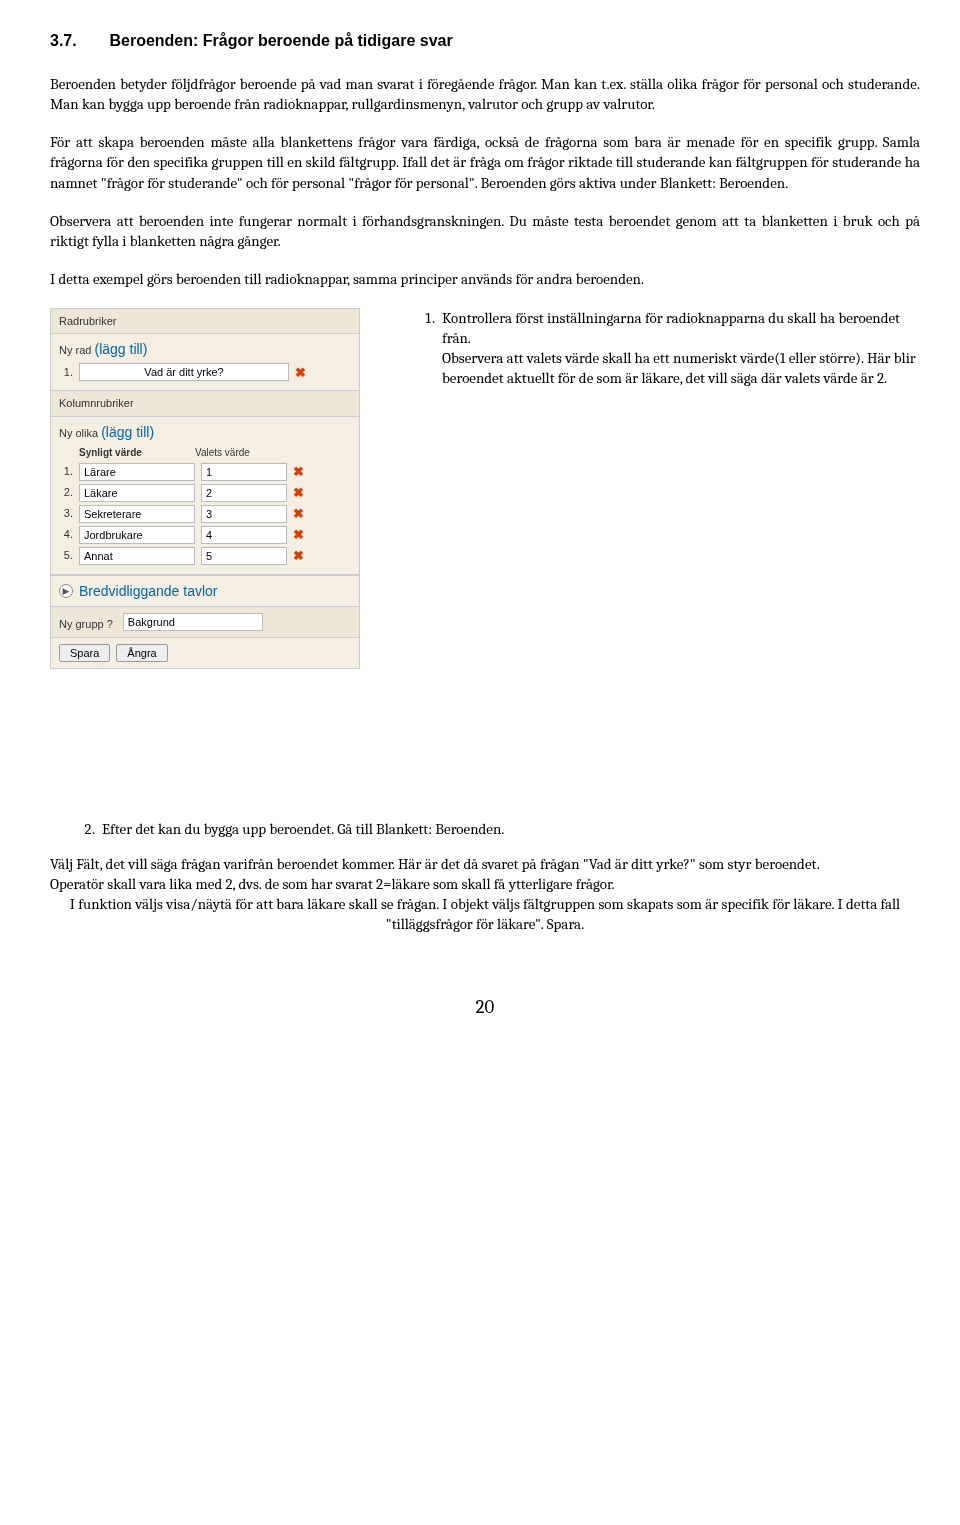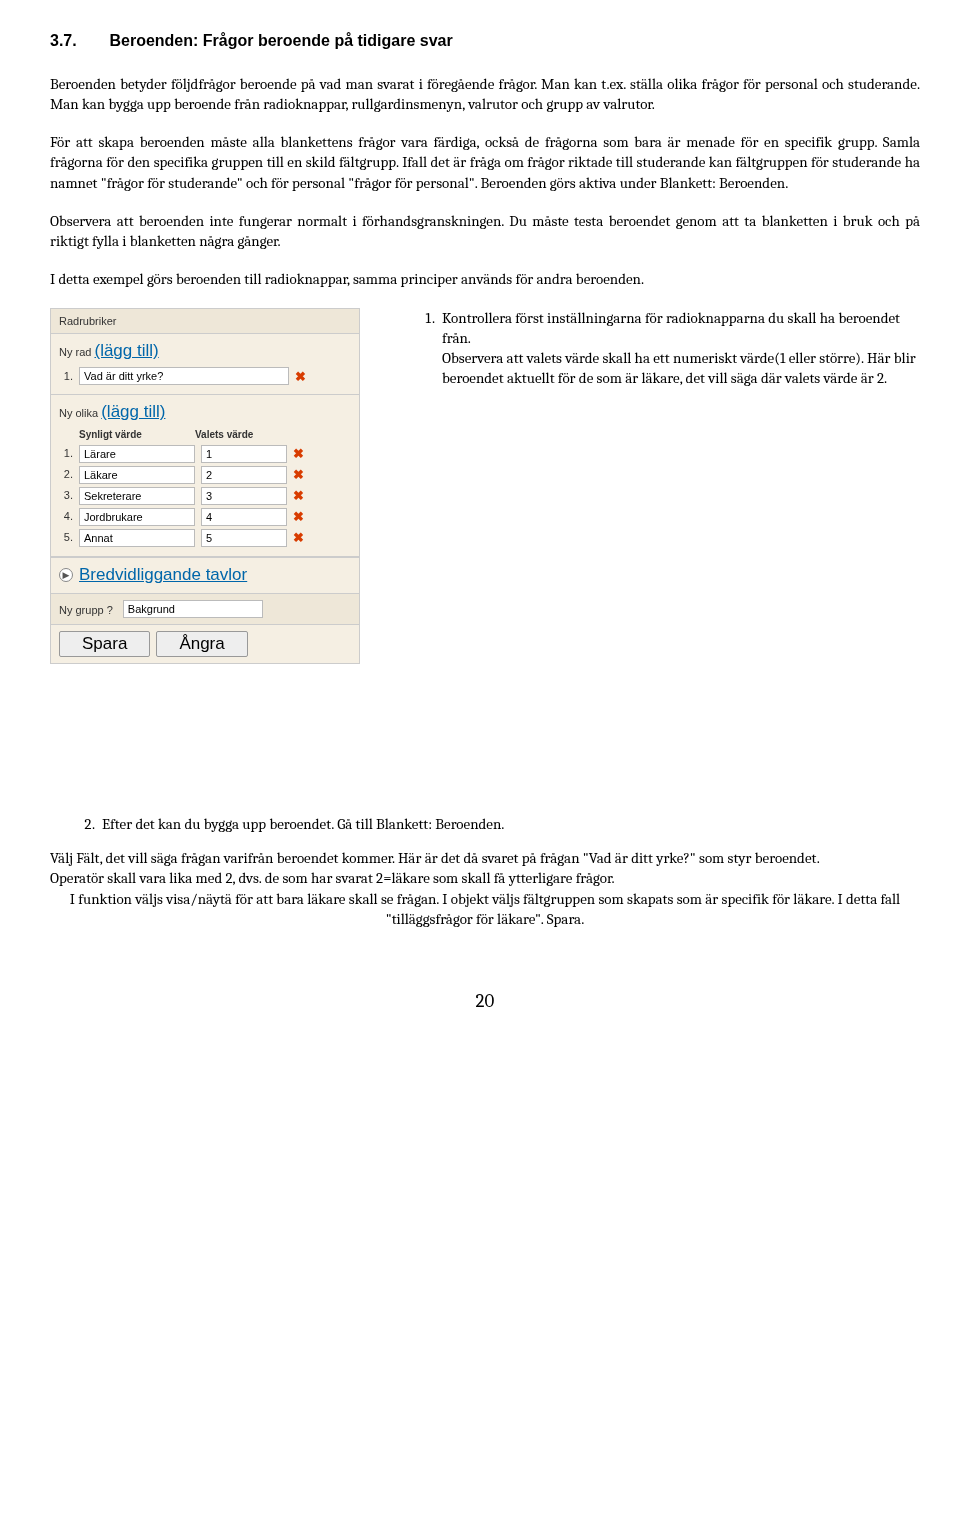--- a/index.html
+++ b/index.html
@@ -54,37 +54,37 @@
     margin: 3px 0;
   }
   .panel-row .rownum { width: 14px; text-align: right; }
   .panel input[type=text] {
     font-size: 11px;
     padding: 2px 4px;
     border: 1px solid #bbb;
     background: #fff;
   }
   .delete-icon { color: #d83c00; font-weight: bold; font-size: 13px; cursor: pointer; }
-  .addlink { color: #0066aa; text-decoration: underline; font-size: 17px; }
+  .addlink { color: #0066aa; font-size: 14px; }
   .col-headers { display: flex; gap: 6px; margin: 4px 0 2px 0; font-size: 10px; }
   .col-headers .spacer { width: 14px; }
   .col-headers .c1 { width: 110px; font-weight: bold; }
-  .col-headers .c2 { width: 80px; font-weight: bold; }
+  .col-headers .c2 { width: 80px; font-weight: normal; }
   .expand-row {
     display: flex; align-items: center; gap: 6px;
   }
   .expand-icon {
     width: 12px; height: 12px; border: 1px solid #888; border-radius: 50%;
     display: inline-flex; align-items: center; justify-content: center;
     font-size: 9px; color: #555; background: #fff;
   }
   .btn {
     font-family: Arial, sans-serif;
-    font-size: 17px;
-    padding: 2px 22px;
+    font-size: 11px;
+    padding: 2px 10px;
     background: #eee;
     border: 1px solid #999;
     border-radius: 2px;
     cursor: pointer;
   }
   .right-col { flex: 1; }
   ol.numbered {
     margin: 0 0 14px 0;
     padding-left: 48px;
   }
@@ -118,25 +118,26 @@
 
   <div class="panel">
     <div class="panel-header">Radrubriker</div>
     <div class="panel-section">
       <div style="margin-bottom:4px;">
         <span>Ny rad</span>
         <span class="addlink">(lägg till)</span>
       </div>
       <div class="panel-row">
         <span class="rownum">1.</span>
-        <input type="text" style="width: 200px;" value="Vad är ditt yrke?">
-        <span class="delete-icon">✖</span>
-      </div>
-    </div>
-
+        <input type="text" style="width: 200px; text-align: center;" value="Vad är ditt yrke?">
+        <span class="delete-icon">✖</span>
+      </div>
+    </div>
+
+    <div class="panel-header">Kolumnrubriker</div>
     <div class="panel-section">
       <div style="margin-bottom:2px;">
         <span>Ny olika</span>
         <span class="addlink">(lägg till)</span>
       </div>
       <div class="col-headers">
         <span class="spacer"></span>
         <span class="c1">Synligt värde</span>
         <span class="c2">Valets värde</span>
       </div>

